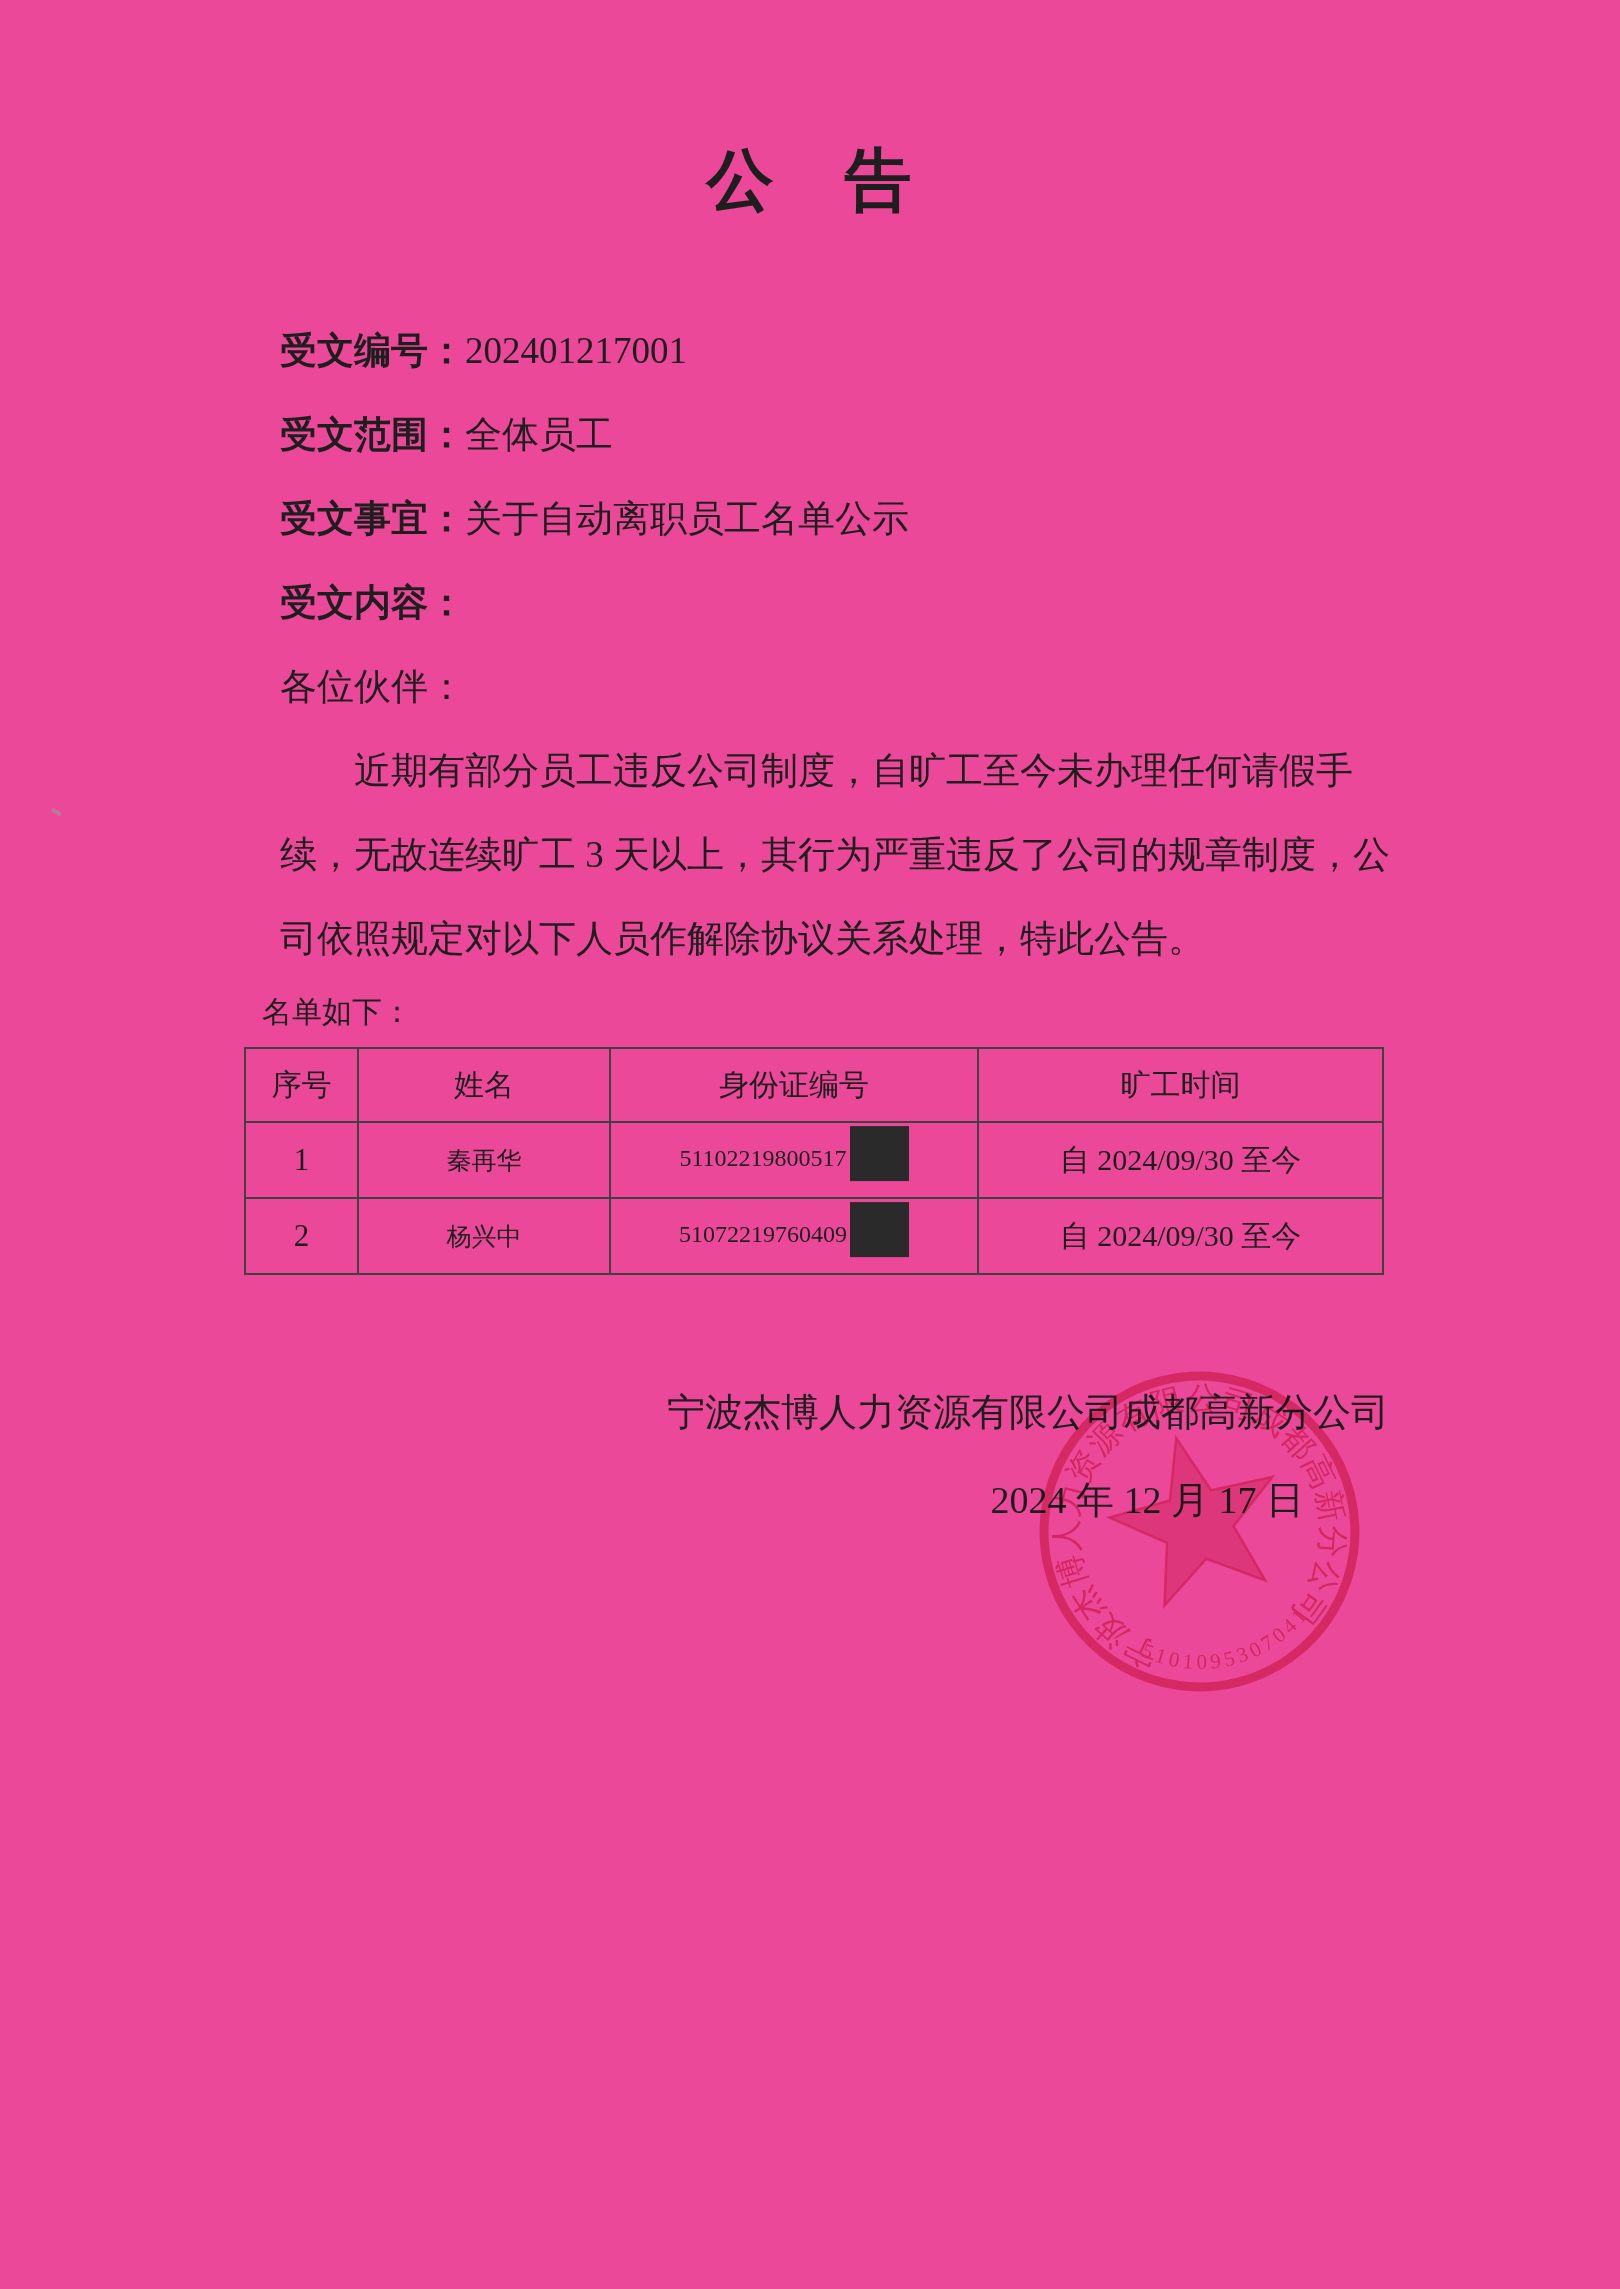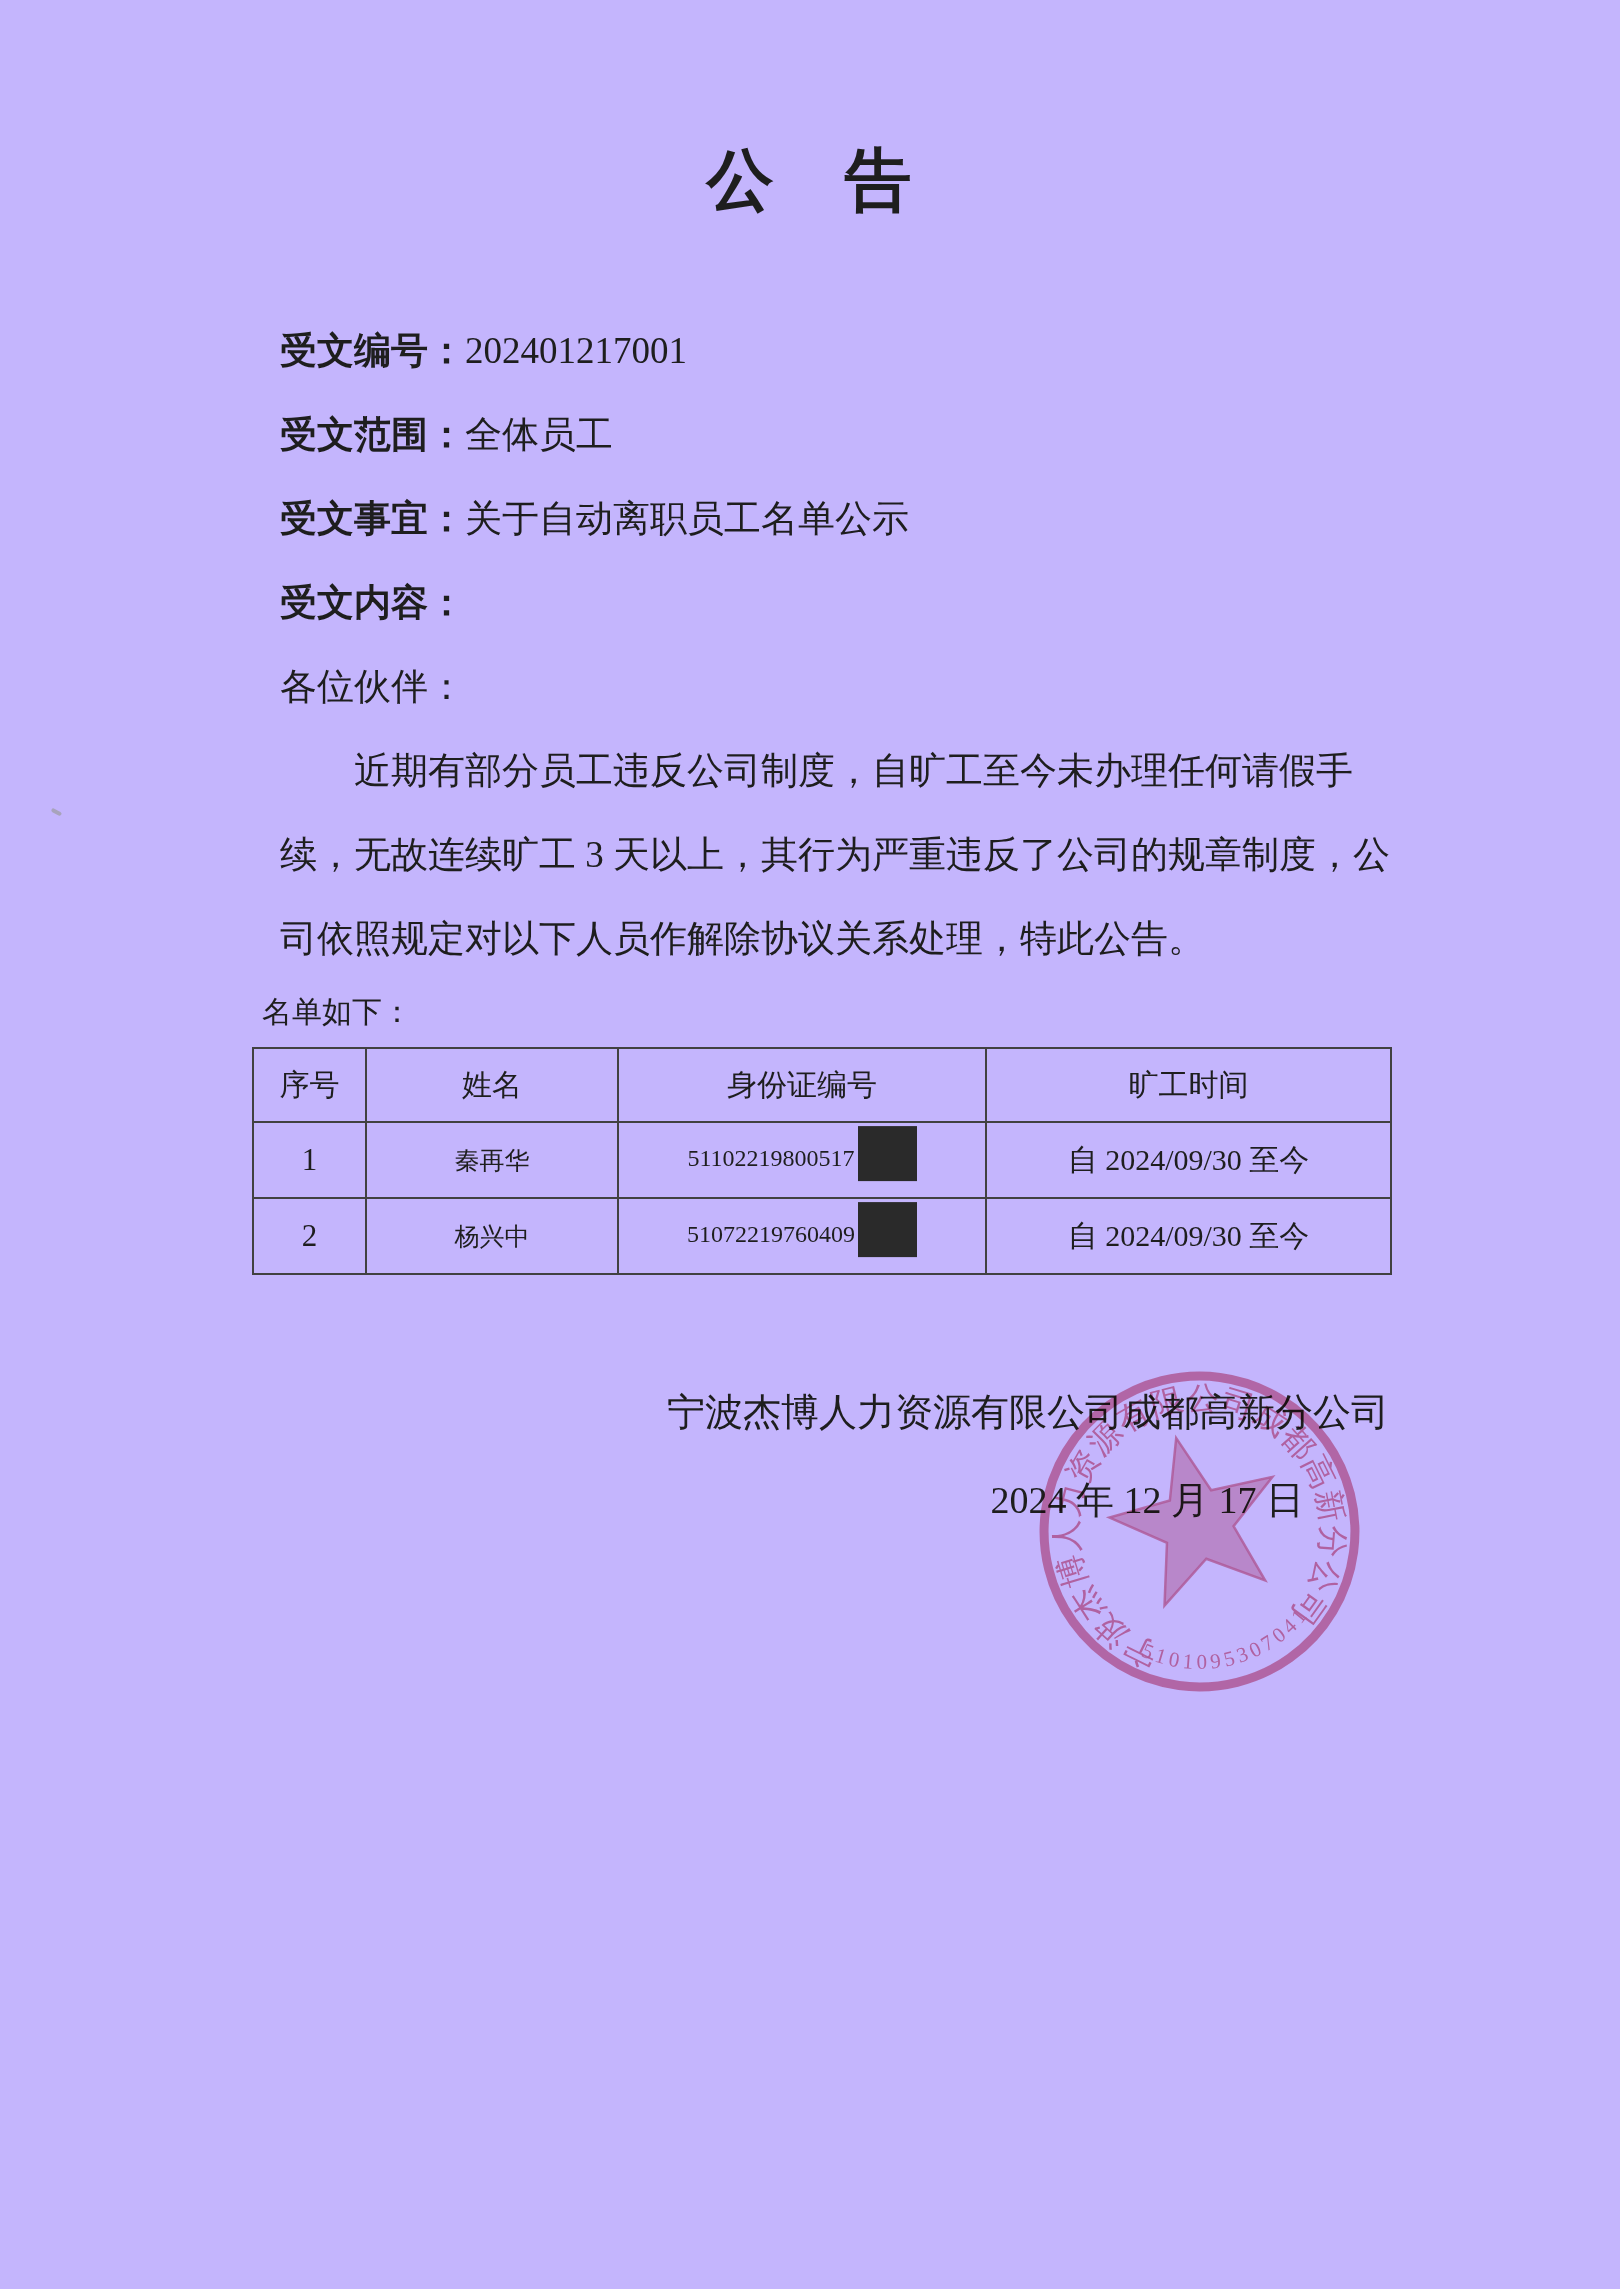--- a/index.html
+++ b/index.html
@@ -2,21 +2,21 @@
 <html><head>
 <meta charset="utf-8">
 <style>
   :root { --stamp-color: #e0718f; --ink: #1e1e1e; }
   * { margin: 0; padding: 0; box-sizing: border-box; }
   html, body { background: #e8e8e8; }
   .page {
     position: relative;
     width: 1620px; height: 2290px;
     margin: 0 auto;
-    background: #c4b5fd;
+    background: #ec4899;
     font-family: "Liberation Serif", "DejaVu Serif", serif;
     color: var(--ink);
     overflow: hidden;
   }
   .doc-title {
     position: absolute; top: 147px; left: 0; width: 100%;
     text-align: center;
     font-size: 67px; font-weight: bold; line-height: 1;
     letter-spacing: 2px;
   }
@@ -30,21 +30,21 @@
   }
   .meta-label { font-weight: bold; }
   .meta-value { font-weight: normal; }
   .indent { padding-left: 74px; }
   .list-intro {
     position: absolute; top: 983px; left: 262px;
     height: 64px; line-height: 57px;
     font-size: 30px; font-weight: normal;
   }
   table.roster {
-    position: absolute; top: 1047px; left: 252px;
+    position: absolute; top: 1047px; left: 244px;
     border-collapse: collapse; table-layout: fixed;
     width: 1137px;
   }
   .roster th, .roster td {
     border: 2px solid #414141;
     text-align: center; vertical-align: middle;
     font-weight: normal;
     background: transparent;
   }
   .roster thead th { height: 74px; font-size: 30px; }

